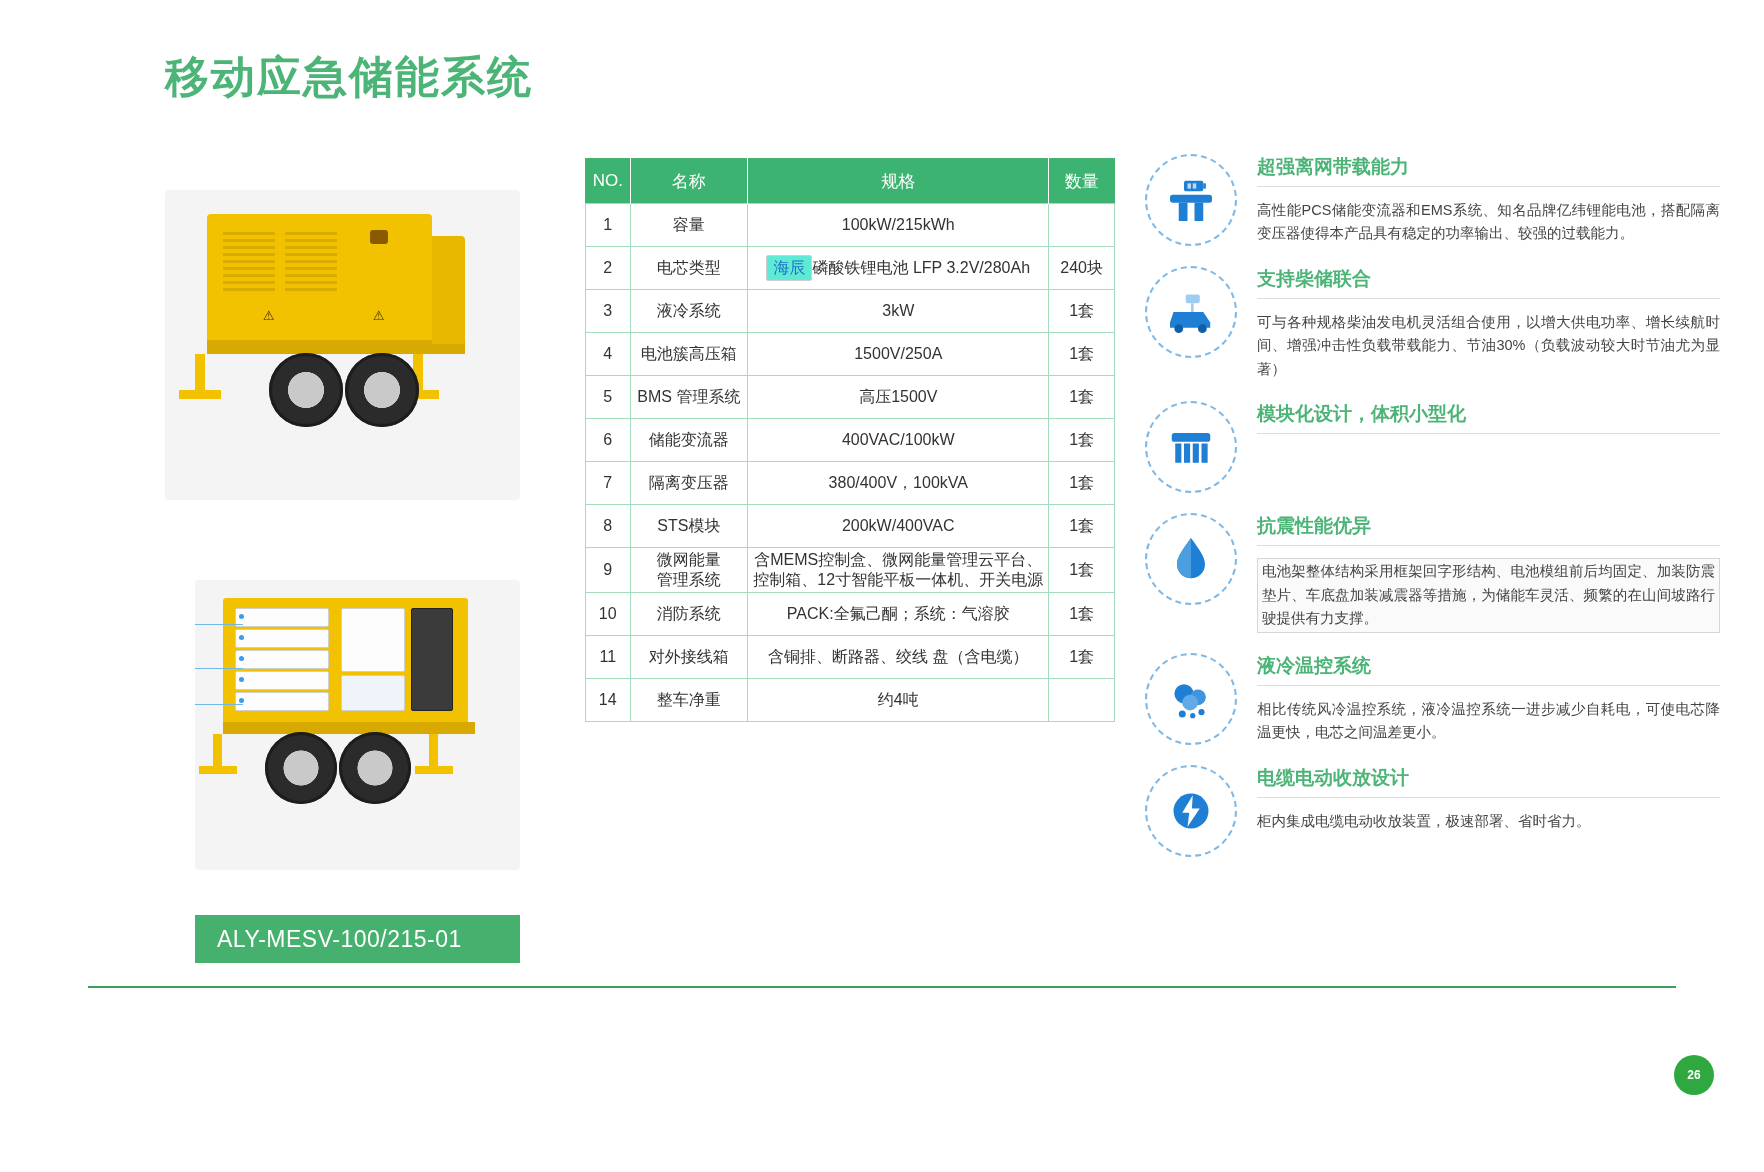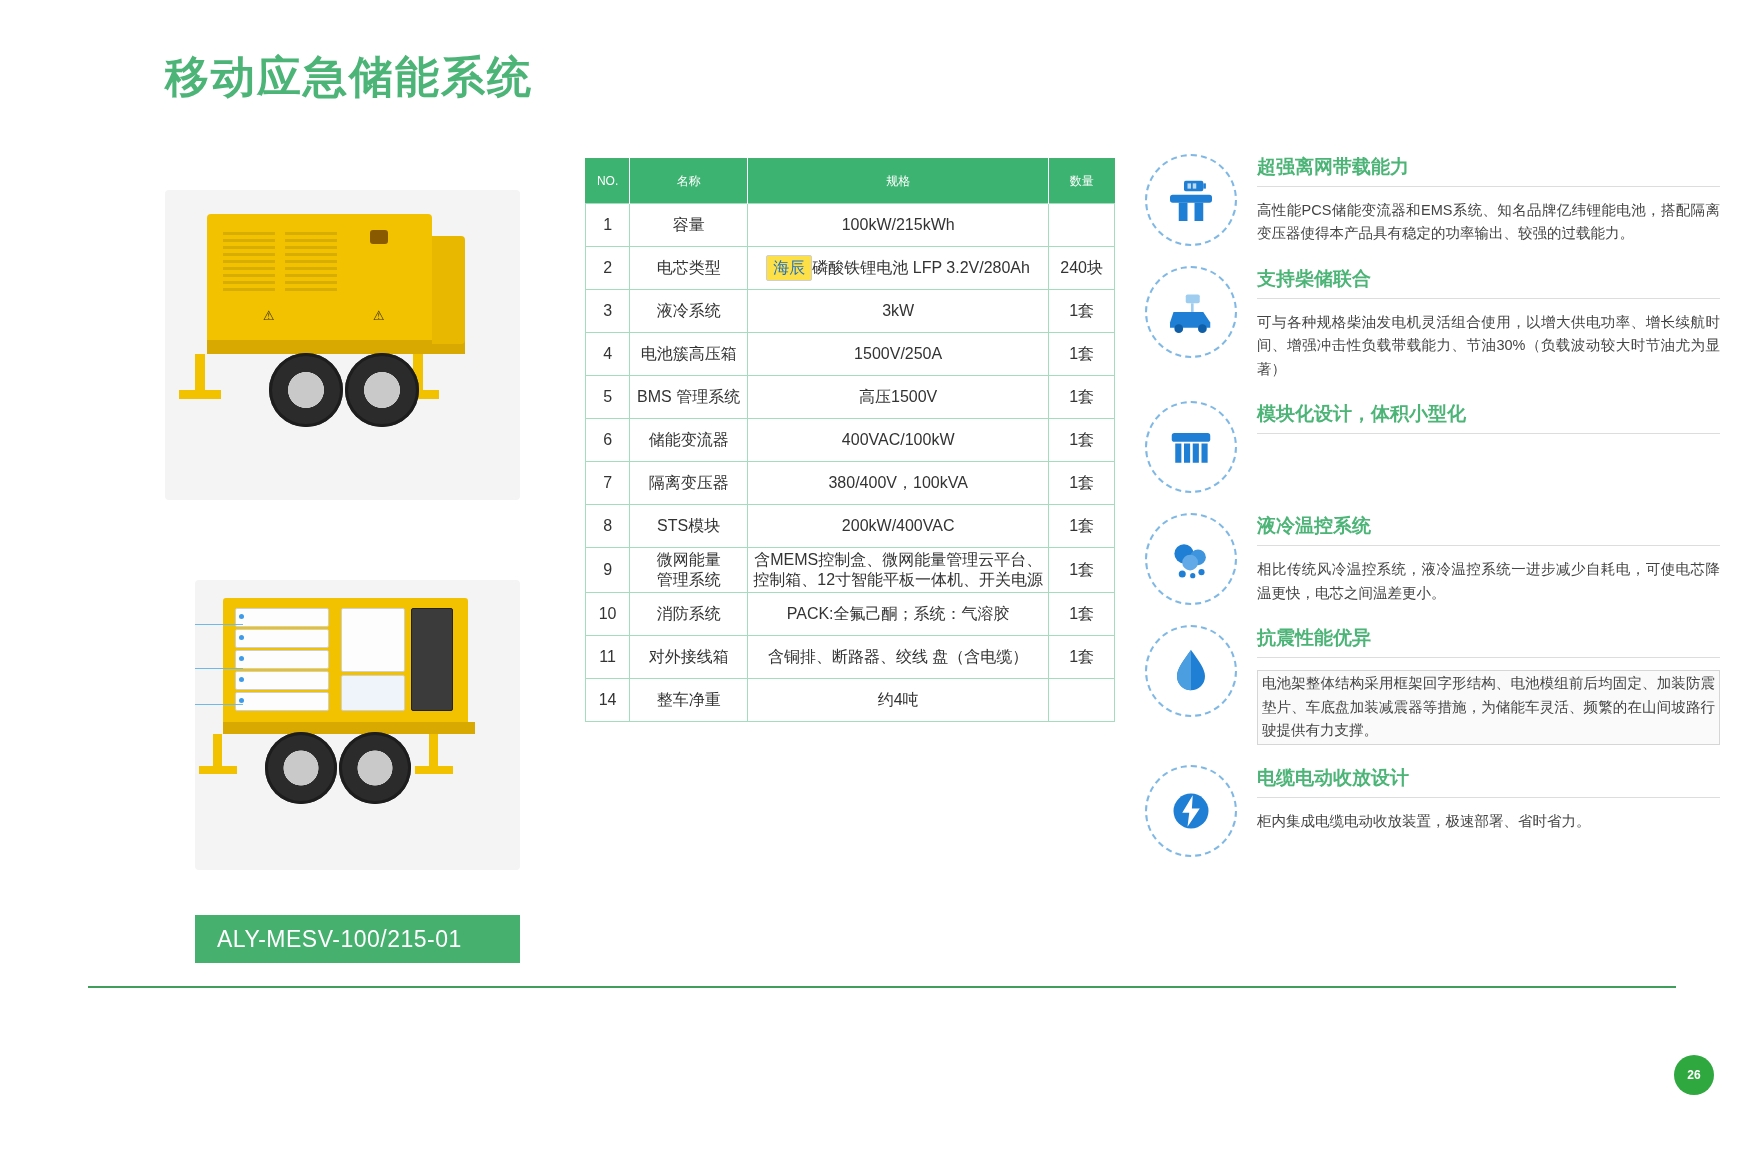--- a/index.html
+++ b/index.html
@@ -56,37 +56,37 @@
   
   .spec-table{
     position:absolute;left:585px;top:158px;
     width:530px;
     border-collapse:collapse;
     border:1px solid #46b06e;
     background:#fff;
   }
   .spec-table th{
     background:#3cb371;color:#ffffff;font-weight:normal;
-    font-size:12px;height:42px;border-right:1px solid #ffffff;
+    font-size:17px;height:42px;border-right:1px solid #ffffff;
   }
   .spec-table th:last-child{border-right:none;}
   .spec-table td{
     border:1px solid #a5dcbd;
     font-size:16px;color:#333333;
     text-align:center;height:38px;padding:2px 4px;
     line-height:1.25;
   }
   .spec-table td.c-no{width:36px;}
   .spec-table td.c-name{width:112px;}
   .spec-table td.c-spec{width:300px;}
   .spec-table td.c-qty{width:58px;}
   .hl{
     display:inline-block;
     padding:2px 6px;
-    border:1px solid #cfcfcf;background:#fde047;border-radius:2px;
+    border:1px solid #cfcfcf;background:#5eead4;border-radius:2px;
   }
   .hl-blue{color:#1f6fc4;}
   .small-spec{font-size:14.5px;}
 
   
   .features{position:absolute;left:1145px;top:150px;width:575px;}
   .feature{display:flex;margin-bottom:16px;gap:8px;}
   .f-icon{
     width:88px;height:88px;flex:0 0 88px;
     border:2px dashed #7fb8e5;border-radius:50%;
@@ -307,50 +307,50 @@
           </svg>
         </div>
         <div class="f-body">
           <div class="f-title">模块化设计，体积小型化</div>
           <div class="f-rule"></div>
         </div>
       </div>
       <div class="feature">
         <div class="f-icon">
           <svg viewBox="0 0 64 64" width="56" height="56">
+            <path d="M32 8 C42 22 48 30 48 38 A16 16 0 0 1 16 38 C16 30 22 22 32 8 Z" fill="#1f7fd4"></path>
+            <path d="M32 8 C32 8 32 54 32 54 A16 16 0 0 1 16 38 C16 30 22 22 32 8 Z" fill="#4b9fe0"></path>
+          </svg>
+        </div>
+        <div class="f-body">
+          <div class="f-title">抗震性能优异</div>
+          <div class="f-rule"></div>
+          <div class="f-desc"><span class="boxed">电池架整体结构采用框架回字形结构、电池模组前后均固定、加装防震垫片、车底盘加装减震器等措施，为储能车灵活、频繁的在山间坡路行驶提供有力支撑。</span></div>
+        </div>
+      </div>
+      <div class="feature">
+        <div class="f-icon">
+          <svg viewBox="0 0 64 64" width="56" height="56">
             <circle cx="24" cy="26" r="11" fill="#1f7fd4"></circle>
             <circle cx="40" cy="30" r="9" fill="#3e95dd"></circle>
             <circle cx="31" cy="36" r="9" fill="#62aae7"></circle>
             <circle cx="22" cy="49" r="4" fill="#1f7fd4"></circle>
             <circle cx="34" cy="51" r="3" fill="#1f7fd4"></circle>
             <circle cx="44" cy="47" r="3.5" fill="#1f7fd4"></circle>
           </svg>
         </div>
         <div class="f-body">
           <div class="f-title">液冷温控系统</div>
           <div class="f-rule"></div>
           <div class="f-desc">相比传统风冷温控系统，液冷温控系统一进步减少自耗电，可使电芯降温更快，电芯之间温差更小。</div>
         </div>
       </div>
       <div class="feature">
         <div class="f-icon">
           <svg viewBox="0 0 64 64" width="56" height="56">
-            <path d="M32 8 C42 22 48 30 48 38 A16 16 0 0 1 16 38 C16 30 22 22 32 8 Z" fill="#1f7fd4"></path>
-            <path d="M32 8 C32 8 32 54 32 54 A16 16 0 0 1 16 38 C16 30 22 22 32 8 Z" fill="#4b9fe0"></path>
-          </svg>
-        </div>
-        <div class="f-body">
-          <div class="f-title">抗震性能优异</div>
-          <div class="f-rule"></div>
-          <div class="f-desc"><span class="boxed">电池架整体结构采用框架回字形结构、电池模组前后均固定、加装防震垫片、车底盘加装减震器等措施，为储能车灵活、频繁的在山间坡路行驶提供有力支撑。</span></div>
-        </div>
-      </div>
-      <div class="feature">
-        <div class="f-icon">
-          <svg viewBox="0 0 64 64" width="56" height="56">
             <circle cx="32" cy="32" r="20" fill="#1f7fd4"></circle>
             <path d="M34 14 L22 34 L30 34 L28 50 L42 29 L33 29 Z" fill="#ffffff"></path>
           </svg>
         </div>
         <div class="f-body">
           <div class="f-title">电缆电动收放设计</div>
           <div class="f-rule"></div>
           <div class="f-desc">柜内集成电缆电动收放装置，极速部署、省时省力。</div>
         </div>
       </div>

